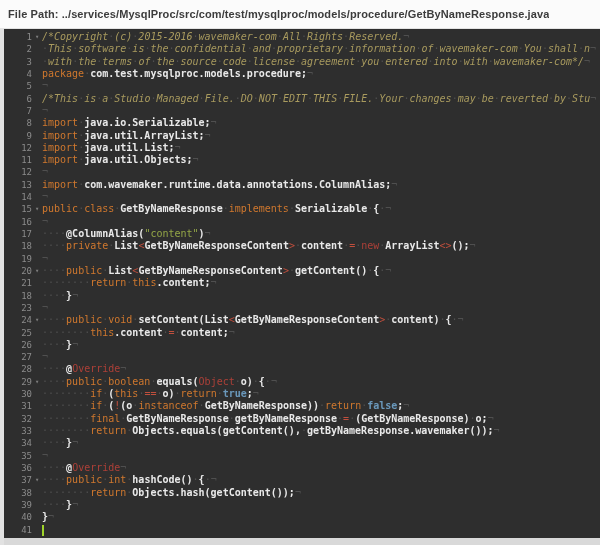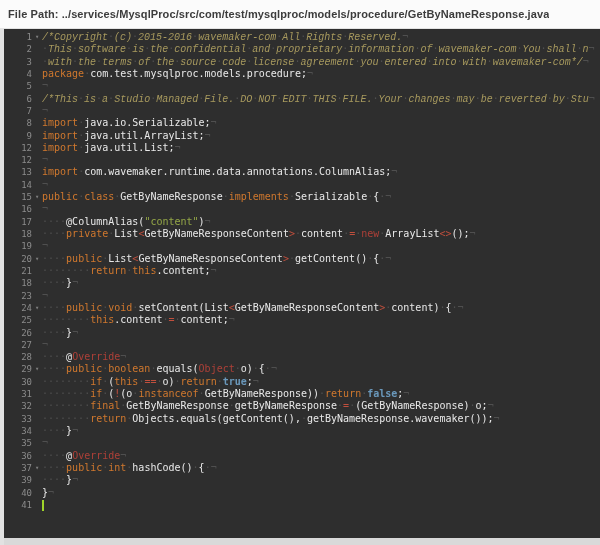--- a/index.html
+++ b/index.html
@@ -35,23 +35,23 @@
   .num {
     width:28px; flex:0 0 28px; text-align:right; color:var(--gutter_text);
     font-size:9px; user-select:none;
   }
   .foldcol {
     width:10px; flex:0 0 10px; text-align:center; color:#7d7d7d;
     font-size:7px; line-height:12.32px; user-select:none;
   }
   .code { flex:1 1 auto; overflow:hidden; white-space:pre; color:var(--text); }
 
-  .tk-w { color:var(--text); font-weight:normal; }
+  .tk-w { color:var(--text); font-weight:bold; }
   .tk-k { color:var(--keyword); }
-  .tk-c { color:var(--comment); font-style:italic;font-family:Liberation Mono, monospace; }
+  .tk-c { color:var(--comment); font-style:italic; }
   .tk-s { color:var(--string); }
   .tk-o { color:var(--operator); }
   .tk-r { color:var(--builtin); }
   .tk-b { color:var(--boolean);font-weight:bold; }
   .ws   { color:var(--whitespace); }
 
   .cursor {
     display:inline-block; width:2px; height:11px; margin-top:1px;
     background:var(--cursor); vertical-align:top;
   }
@@ -69,20 +69,21 @@
     <div class="line"><span class="num">1</span><span class="foldcol">▾</span><span class="code"><span class="tk-c">/*Copyright</span><span class="ws">·</span><span class="tk-c">(c)</span><span class="ws">·</span><span class="tk-c">2015-2016</span><span class="ws">·</span><span class="tk-c">wavemaker-com</span><span class="ws">·</span><span class="tk-c">All</span><span class="ws">·</span><span class="tk-c">Rights</span><span class="ws">·</span><span class="tk-c">Reserved.</span><span class="ws">¬</span></span></div>
     <div class="line"><span class="num">2</span><span class="foldcol"></span><span class="code"><span class="ws">·</span><span class="tk-c">This</span><span class="ws">·</span><span class="tk-c">software</span><span class="ws">·</span><span class="tk-c">is</span><span class="ws">·</span><span class="tk-c">the</span><span class="ws">·</span><span class="tk-c">confidential</span><span class="ws">·</span><span class="tk-c">and</span><span class="ws">·</span><span class="tk-c">proprietary</span><span class="ws">·</span><span class="tk-c">information</span><span class="ws">·</span><span class="tk-c">of</span><span class="ws">·</span><span class="tk-c">wavemaker-com</span><span class="ws">·</span><span class="tk-c">You</span><span class="ws">·</span><span class="tk-c">shall</span><span class="ws">·</span><span class="tk-c">n</span><span class="ws">¬</span></span></div>
     <div class="line"><span class="num">3</span><span class="foldcol"></span><span class="code"><span class="ws">·</span><span class="tk-c">with</span><span class="ws">·</span><span class="tk-c">the</span><span class="ws">·</span><span class="tk-c">terms</span><span class="ws">·</span><span class="tk-c">of</span><span class="ws">·</span><span class="tk-c">the</span><span class="ws">·</span><span class="tk-c">source</span><span class="ws">·</span><span class="tk-c">code</span><span class="ws">·</span><span class="tk-c">license</span><span class="ws">·</span><span class="tk-c">agreement</span><span class="ws">·</span><span class="tk-c">you</span><span class="ws">·</span><span class="tk-c">entered</span><span class="ws">·</span><span class="tk-c">into</span><span class="ws">·</span><span class="tk-c">with</span><span class="ws">·</span><span class="tk-c">wavemaker-com*/</span><span class="ws">¬</span></span></div>
     <div class="line"><span class="num">4</span><span class="foldcol"></span><span class="code"><span class="tk-k">package</span><span class="ws">·</span><span class="tk-w">com.test.mysqlproc.models.procedure;</span><span class="ws">¬</span></span></div>
     <div class="line"><span class="num">5</span><span class="foldcol"></span><span class="code"><span class="ws">¬</span></span></div>
     <div class="line"><span class="num">6</span><span class="foldcol"></span><span class="code"><span class="tk-c">/*This</span><span class="ws">·</span><span class="tk-c">is</span><span class="ws">·</span><span class="tk-c">a</span><span class="ws">·</span><span class="tk-c">Studio</span><span class="ws">·</span><span class="tk-c">Managed</span><span class="ws">·</span><span class="tk-c">File.</span><span class="ws">·</span><span class="tk-c">DO</span><span class="ws">·</span><span class="tk-c">NOT</span><span class="ws">·</span><span class="tk-c">EDIT</span><span class="ws">·</span><span class="tk-c">THIS</span><span class="ws">·</span><span class="tk-c">FILE.</span><span class="ws">·</span><span class="tk-c">Your</span><span class="ws">·</span><span class="tk-c">changes</span><span class="ws">·</span><span class="tk-c">may</span><span class="ws">·</span><span class="tk-c">be</span><span class="ws">·</span><span class="tk-c">reverted</span><span class="ws">·</span><span class="tk-c">by</span><span class="ws">·</span><span class="tk-c">Stu</span><span class="ws">¬</span></span></div>
     <div class="line"><span class="num">7</span><span class="foldcol"></span><span class="code"><span class="ws">¬</span></span></div>
     <div class="line"><span class="num">8</span><span class="foldcol"></span><span class="code"><span class="tk-k">import</span><span class="ws">·</span><span class="tk-w">java.io.Serializable;</span><span class="ws">¬</span></span></div>
     <div class="line"><span class="num">9</span><span class="foldcol"></span><span class="code"><span class="tk-k">import</span><span class="ws">·</span><span class="tk-w">java.util.ArrayList;</span><span class="ws">¬</span></span></div>
     <div class="line"><span class="num">12</span><span class="foldcol"></span><span class="code"><span class="tk-k">import</span><span class="ws">·</span><span class="tk-w">java.util.List;</span><span class="ws">¬</span></span></div>
+    <div class="line"><span class="num">11</span><span class="foldcol"></span><span class="code"><span class="tk-k">import</span><span class="ws">·</span><span class="tk-w">java.util.Objects;</span><span class="ws">¬</span></span></div>
     <div class="line"><span class="num">12</span><span class="foldcol"></span><span class="code"><span class="ws">¬</span></span></div>
     <div class="line"><span class="num">13</span><span class="foldcol"></span><span class="code"><span class="tk-k">import</span><span class="ws">·</span><span class="tk-w">com.wavemaker.runtime.data.annotations.ColumnAlias;</span><span class="ws">¬</span></span></div>
     <div class="line"><span class="num">14</span><span class="foldcol"></span><span class="code"><span class="ws">¬</span></span></div>
     <div class="line"><span class="num">15</span><span class="foldcol">▾</span><span class="code"><span class="tk-k">public</span><span class="ws">·</span><span class="tk-k">class</span><span class="ws">·</span><span class="tk-w">GetByNameResponse</span><span class="ws">·</span><span class="tk-k">implements</span><span class="ws">·</span><span class="tk-w">Serializable</span><span class="ws">·</span><span class="tk-w">{</span><span class="ws">·</span><span class="ws">¬</span></span></div>
     <div class="line"><span class="num">16</span><span class="foldcol"></span><span class="code"><span class="ws">¬</span></span></div>
     <div class="line"><span class="num">17</span><span class="foldcol"></span><span class="code"><span class="ws">····</span><span class="tk-w">@ColumnAlias(</span><span class="tk-s">"content"</span><span class="tk-w">)</span><span class="ws">¬</span></span></div>
     <div class="line"><span class="num">18</span><span class="foldcol"></span><span class="code"><span class="ws">····</span><span class="tk-k">private</span><span class="ws">·</span><span class="tk-w">List</span><span class="tk-o">&lt;</span><span class="tk-w">GetByNameResponseContent</span><span class="tk-o">&gt;</span><span class="ws">·</span><span class="tk-w">content</span><span class="ws">·</span><span class="tk-o">=</span><span class="ws">·</span><span class="tk-r">new</span><span class="ws">·</span><span class="tk-w">ArrayList</span><span class="tk-o">&lt;&gt;</span><span class="tk-w">();</span><span class="ws">¬</span></span></div>
     <div class="line"><span class="num">19</span><span class="foldcol"></span><span class="code"><span class="ws">¬</span></span></div>
     <div class="line"><span class="num">20</span><span class="foldcol">▾</span><span class="code"><span class="ws">····</span><span class="tk-k">public</span><span class="ws">·</span><span class="tk-w">List</span><span class="tk-o">&lt;</span><span class="tk-w">GetByNameResponseContent</span><span class="tk-o">&gt;</span><span class="ws">·</span><span class="tk-w">getContent()</span><span class="ws">·</span><span class="tk-w">{</span><span class="ws">·</span><span class="ws">¬</span></span></div>
     <div class="line"><span class="num">21</span><span class="foldcol"></span><span class="code"><span class="ws">········</span><span class="tk-k">return</span><span class="ws">·</span><span class="tk-k">this</span><span class="tk-w">.content;</span><span class="ws">¬</span></span></div>
@@ -95,18 +96,19 @@
     <div class="line"><span class="num">28</span><span class="foldcol"></span><span class="code"><span class="ws">····</span><span class="tk-w">@</span><span class="tk-r">Override</span><span class="ws">¬</span></span></div>
     <div class="line"><span class="num">29</span><span class="foldcol">▾</span><span class="code"><span class="ws">····</span><span class="tk-k">public</span><span class="ws">·</span><span class="tk-k">boolean</span><span class="ws">·</span><span class="tk-w">equals(</span><span class="tk-r">Object</span><span class="ws">·</span><span class="tk-w">o)</span><span class="ws">·</span><span class="tk-w">{</span><span class="ws">·</span><span class="ws">¬</span></span></div>
     <div class="line"><span class="num">30</span><span class="foldcol"></span><span class="code"><span class="ws">········</span><span class="tk-k">if</span><span class="ws">·</span><span class="tk-w">(</span><span class="tk-k">this</span><span class="ws">·</span><span class="tk-o">==</span><span class="ws">·</span><span class="tk-w">o)</span><span class="ws">·</span><span class="tk-k">return</span><span class="ws">·</span><span class="tk-b">true</span><span class="tk-w">;</span><span class="ws">¬</span></span></div>
     <div class="line"><span class="num">31</span><span class="foldcol"></span><span class="code"><span class="ws">········</span><span class="tk-k">if</span><span class="ws">·</span><span class="tk-w">(</span><span class="tk-o">!</span><span class="tk-w">(o</span><span class="ws">·</span><span class="tk-k">instanceof</span><span class="ws">·</span><span class="tk-w">GetByNameResponse))</span><span class="ws">·</span><span class="tk-k">return</span><span class="ws">·</span><span class="tk-b">false</span><span class="tk-w">;</span><span class="ws">¬</span></span></div>
     <div class="line"><span class="num">32</span><span class="foldcol"></span><span class="code"><span class="ws">········</span><span class="tk-k">final</span><span class="ws">·</span><span class="tk-w">GetByNameResponse</span><span class="ws">·</span><span class="tk-w">getByNameResponse</span><span class="ws">·</span><span class="tk-o">=</span><span class="ws">·</span><span class="tk-w">(GetByNameResponse)</span><span class="ws">·</span><span class="tk-w">o;</span><span class="ws">¬</span></span></div>
     <div class="line"><span class="num">33</span><span class="foldcol"></span><span class="code"><span class="ws">········</span><span class="tk-k">return</span><span class="ws">·</span><span class="tk-w">Objects.equals(getContent(),</span><span class="ws">·</span><span class="tk-w">getByNameResponse.wavemaker());</span><span class="ws">¬</span></span></div>
     <div class="line"><span class="num">34</span><span class="foldcol"></span><span class="code"><span class="ws">····</span><span class="tk-w">}</span><span class="ws">¬</span></span></div>
     <div class="line"><span class="num">35</span><span class="foldcol"></span><span class="code"><span class="ws">¬</span></span></div>
     <div class="line"><span class="num">36</span><span class="foldcol"></span><span class="code"><span class="ws">····</span><span class="tk-w">@</span><span class="tk-r">Override</span><span class="ws">¬</span></span></div>
     <div class="line"><span class="num">37</span><span class="foldcol">▾</span><span class="code"><span class="ws">····</span><span class="tk-k">public</span><span class="ws">·</span><span class="tk-k">int</span><span class="ws">·</span><span class="tk-w">hashCode()</span><span class="ws">·</span><span class="tk-w">{</span><span class="ws">·</span><span class="ws">¬</span></span></div>
+    <div class="line"><span class="num">38</span><span class="foldcol"></span><span class="code"><span class="ws">········</span><span class="tk-k">return</span><span class="ws">·</span><span class="tk-w">Objects.hash(getContent());</span><span class="ws">¬</span></span></div>
     <div class="line"><span class="num">39</span><span class="foldcol"></span><span class="code"><span class="ws">····</span><span class="tk-w">}</span><span class="ws">¬</span></span></div>
     <div class="line"><span class="num">40</span><span class="foldcol"></span><span class="code"><span class="tk-w">}</span><span class="ws">¬</span></span></div>
     <div class="line"><span class="num">41</span><span class="foldcol"></span><span class="code"><span class="cursor"></span></span></div>
   </div>
 
 <div class="bottom-strip"></div>
 
 </body></html>

